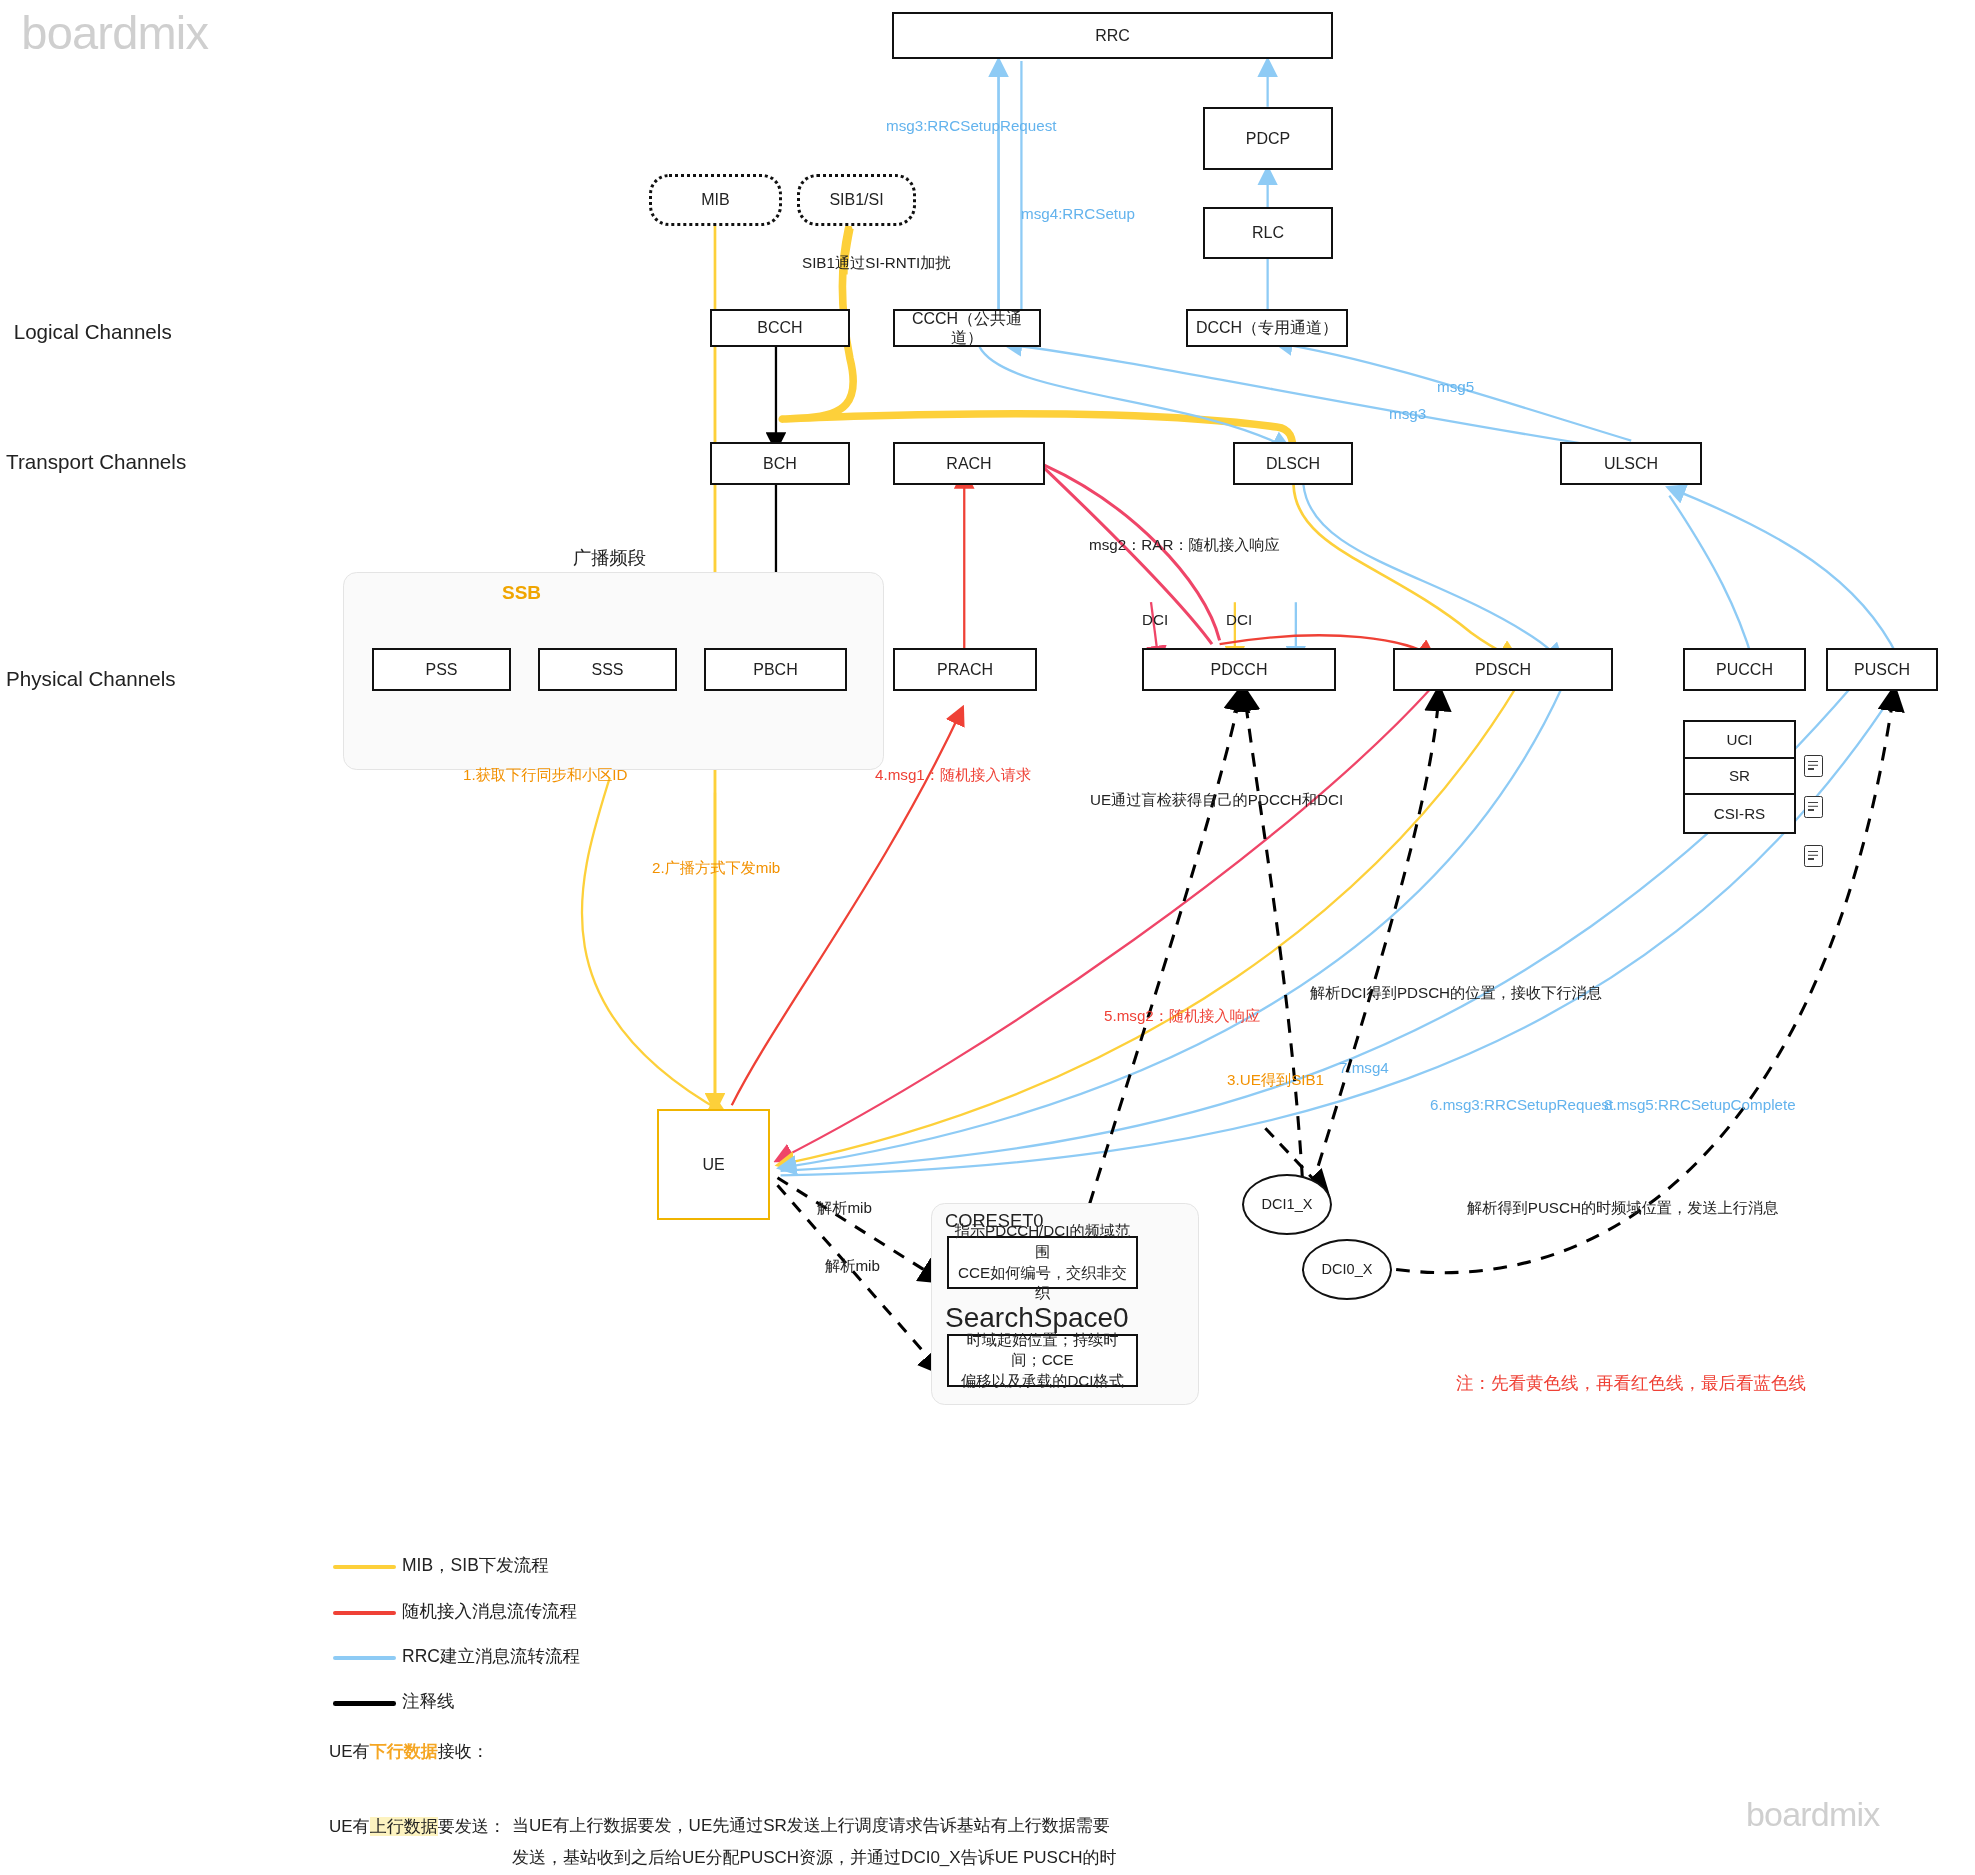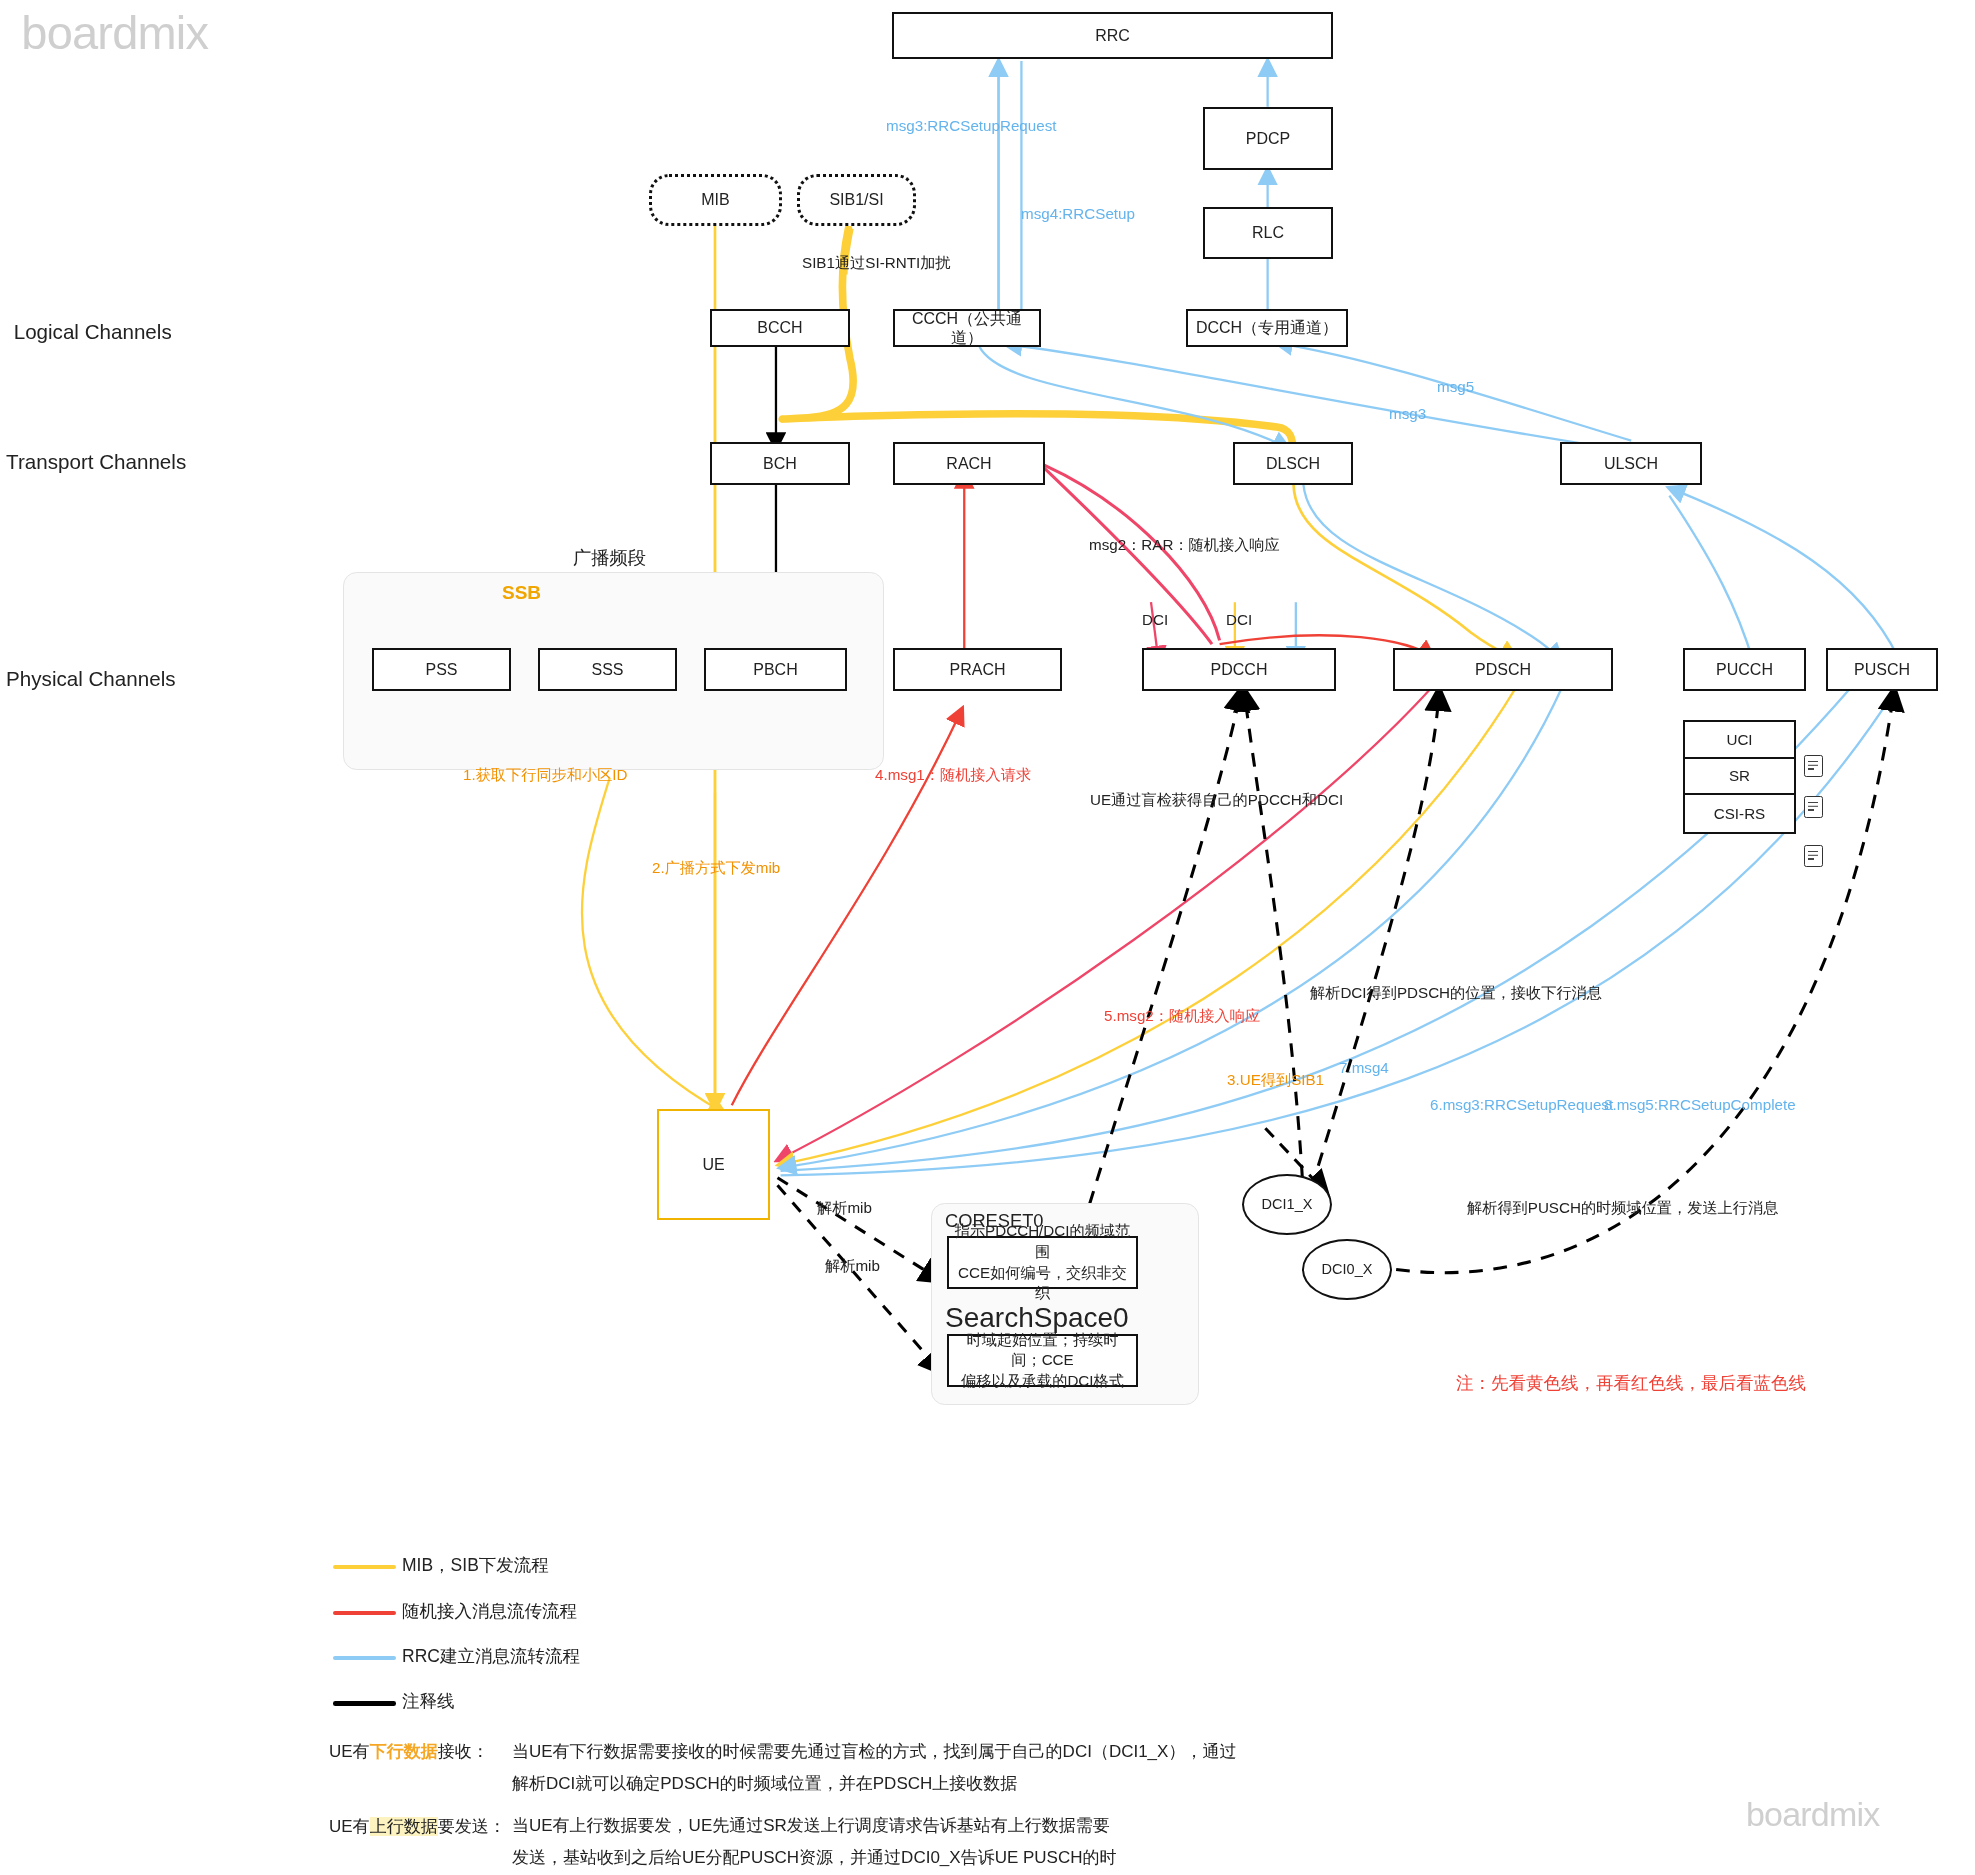--- a/index.html
+++ b/index.html
@@ -186,21 +186,21 @@
   <div class="node" style="left:1186px;top:309px;width:162px;height:38px;">DCCH（专用通道）</div>
 
   <div class="node" style="left:710px;top:442px;width:140px;height:43px;">BCH</div>
   <div class="node" style="left:893px;top:442px;width:152px;height:43px;">RACH</div>
   <div class="node" style="left:1233px;top:442px;width:120px;height:43px;">DLSCH</div>
   <div class="node" style="left:1560px;top:442px;width:142px;height:43px;">ULSCH</div>
 
   <div class="node" style="left:372px;top:648px;width:139px;height:43px;">PSS</div>
   <div class="node" style="left:538px;top:648px;width:139px;height:43px;">SSS</div>
   <div class="node" style="left:704px;top:648px;width:143px;height:43px;">PBCH</div>
-  <div class="node" style="left:893px;top:648px;width:169px;height:43px;">PRACH</div>
+  <div class="node" style="left:893px;top:648px;width:144px;height:43px;">PRACH</div>
   <div class="node" style="left:1142px;top:648px;width:194px;height:43px;">PDCCH</div>
   <div class="node" style="left:1393px;top:648px;width:220px;height:43px;">PDSCH</div>
   <div class="node" style="left:1683px;top:648px;width:123px;height:43px;">PUCCH</div>
   <div class="node" style="left:1826px;top:648px;width:112px;height:43px;">PUSCH</div>
 
   <div class="stackbox" style="left:1683px;top:720px;width:113px;height:114px;">
     <div class="stackrow">UCI</div>
     <div class="stackrow">SR</div>
     <div class="stackrow">CSI-RS</div>
   </div>
@@ -256,22 +256,20 @@
 
   <div class="legend-line" style="left:333px;top:1656px;width:63px;background:#8ecbf5;"></div>
   <div class="legend-text" style="left:402px;top:1644px;">RRC建立消息流转流程</div>
 
   <div class="legend-line" style="left:333px;top:1701px;width:63px;height:4.6px;background:#000;"></div>
   <div class="legend-text" style="left:402px;top:1689px;">注释线</div>
 
   <div class="para-head" style="left:329px;top:1740px;">
     <span>UE有</span><span class="hl-orange">下行数据</span><span>接收：</span>
   </div>
-  <div class="para-body" style="left:512px;top:1736px;">当UE有下行数据需要接收的时候需要先通过盲检的方式，找到属于自己的DCI（DCI1_X），通过
-解析DCI就可以确定PDSCH的时频域位置，并在PDSCH上接收数据</div>
 
   <div class="para-head" style="left:329px;top:1815px;">
     <span>UE有</span><span class="hl-yellow">上行数据</span><span>要发送：</span>
   </div>
   <div class="para-body" style="left:512px;top:1810px;">当UE有上行数据要发，UE先通过SR发送上行调度请求告诉基站有上行数据需要
 发送，基站收到之后给UE分配PUSCH资源，并通过DCI0_X告诉UE PUSCH的时
 频域位置，UE在该时频域上进行上行数据的发送</div>
 
 </div>
 

